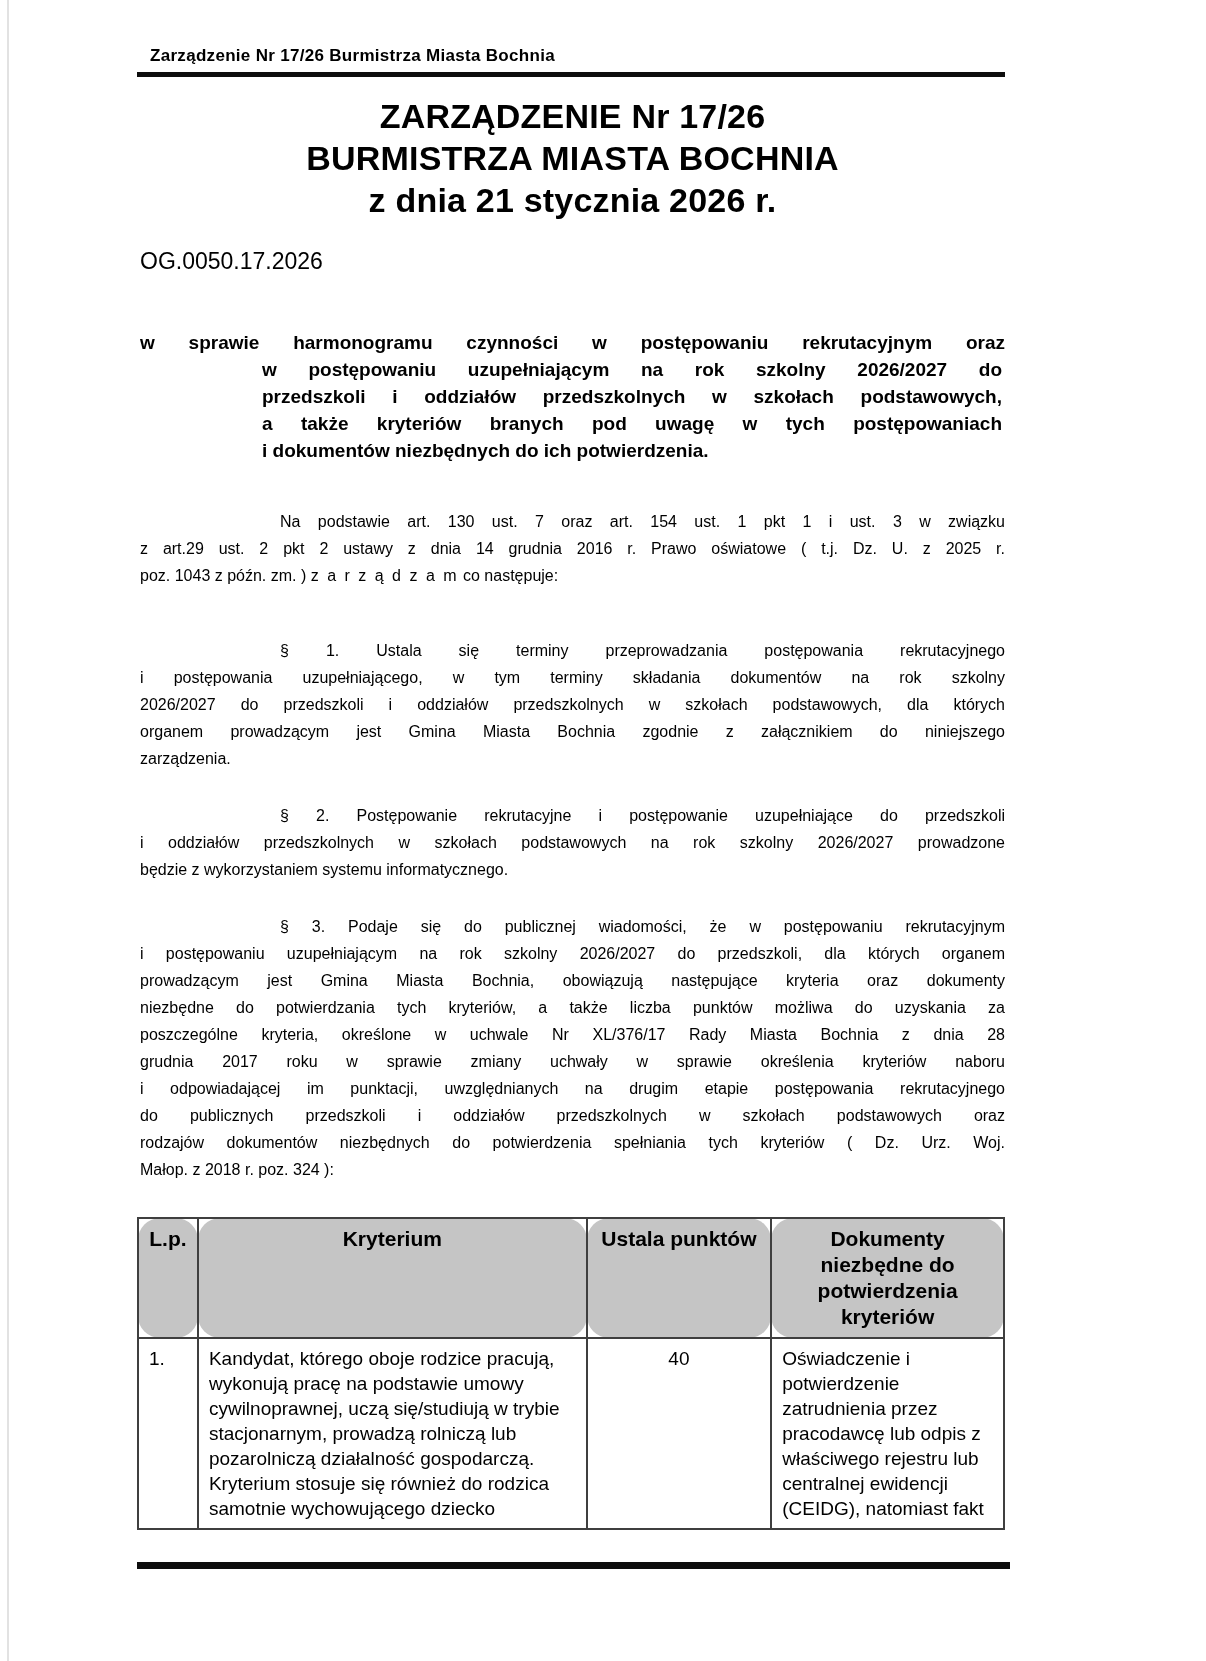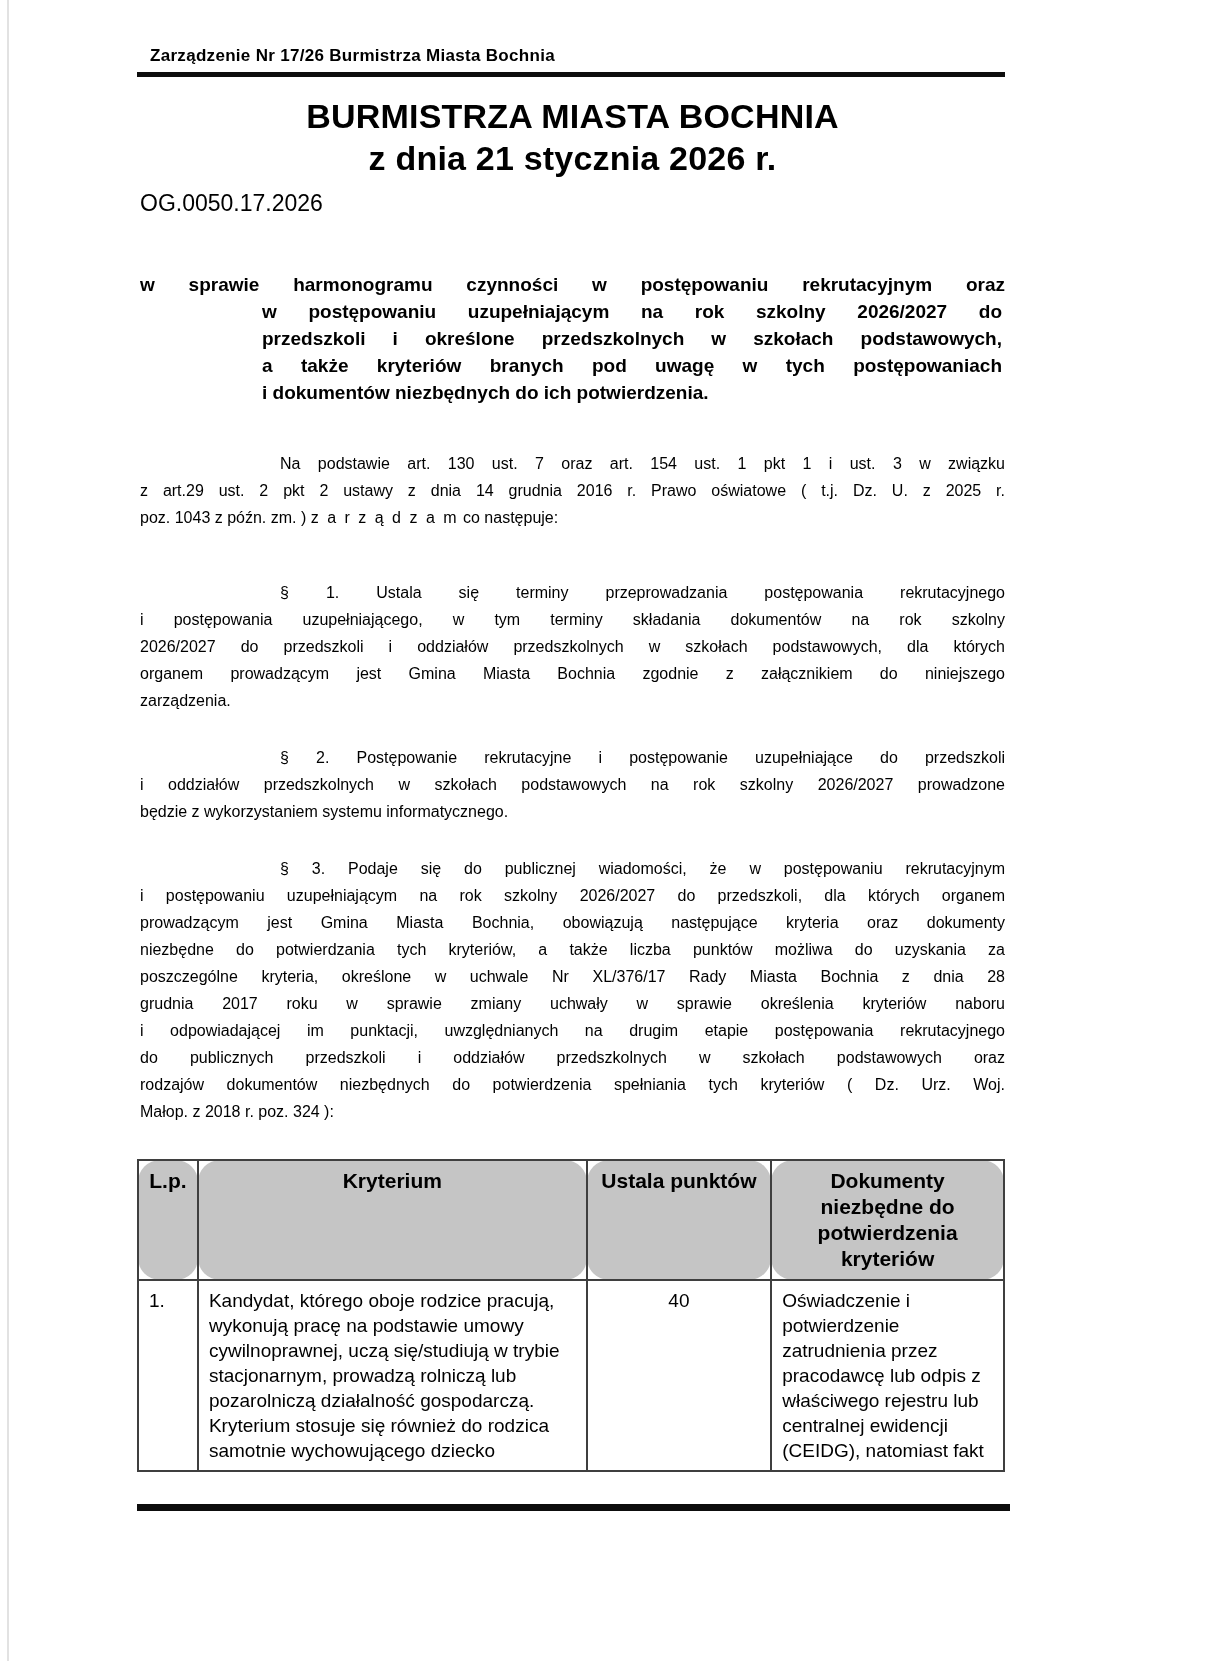--- a/index.html
+++ b/index.html
@@ -32,21 +32,21 @@
     padding:0 0 6px 13px;
     font-size:17px;font-weight:bold;letter-spacing:.3px;
     line-height:20px;
   }
   .title{
     margin-top:18px;text-align:center;
     font-size:34px;font-weight:bold;line-height:42px;
     letter-spacing:.2px;
   }
   .ref{
-    margin-top:11px;font-size:23px;line-height:27px;
+    margin-top:27px;font-size:23px;line-height:27px;
   }
   .para{font-size:16px;line-height:27px;}
   .para .pline{width:100%;}
   .para .pline.just{text-align:justify;text-align-last:justify;}
   .para.subject{margin-top:54px;font-weight:bold;font-size:19px;}
   .para.subject .pline.rest{margin-left:122px;width:740px;}
   .para.legal{margin-top:44px;}
   .para.body{margin-top:30px;}
   .para.g1{margin-top:48px;}
   .para.body .pline.first,
@@ -88,31 +88,32 @@
 <div class="page">
   <div class="scan-line"></div>
 
   <div class="content">
 
     <div class="doc-header">
       <span>Zarządzenie Nr 17/26 Burmistrza Miasta Bochnia</span>
     </div>
 
     <div class="title">
+      <div>ZARZĄDZENIE Nr 17/26</div>
       <div>BURMISTRZA MIASTA BOCHNIA</div>
       <div>z dnia 21 stycznia 2026 r.</div>
     </div>
 
     <div class="ref">OG.0050.17.2026</div>
 
     <div>
         <div class="para subject">
           <div class="pline just first"><span class="">w sprawie harmonogramu czynności w postępowaniu rekrutacyjnym oraz</span></div>
           <div class="pline just rest"><span class="">w postępowaniu uzupełniającym na rok szkolny 2026/2027 do</span></div>
-          <div class="pline just rest"><span class="">przedszkoli i określone przedszkolnych w szkołach podstawowych,</span></div>
+          <div class="pline just rest"><span class="">przedszkoli i oddziałów przedszkolnych w szkołach podstawowych,</span></div>
           <div class="pline just rest"><span class="">a także kryteriów branych pod uwagę w tych postępowaniach</span></div>
           <div class="pline rest"><span class="">i dokumentów niezbędnych do ich potwierdzenia.</span></div>
         </div>
         <div class="para legal">
           <div class="pline just first"><span class="">Na podstawie art. 130 ust. 7 oraz art. 154 ust. 1 pkt 1 i ust. 3 w związku</span></div>
           <div class="pline just rest"><span class="">z art.29 ust. 2 pkt 2 ustawy z dnia 14 grudnia 2016 r. Prawo oświatowe ( t.j. Dz. U. z 2025 r.</span></div>
           <div class="pline rest"><span class="">poz. 1043 z późn. zm. ) </span><span class="b sparse">z a r z ą d z a m</span><span class="">  co następuje:</span></div>
         </div>
         <div class="para g1">
           <div class="pline just first"><span class="b">§ 1.</span><span class=""> Ustala się terminy przeprowadzania postępowania rekrutacyjnego</span></div>

